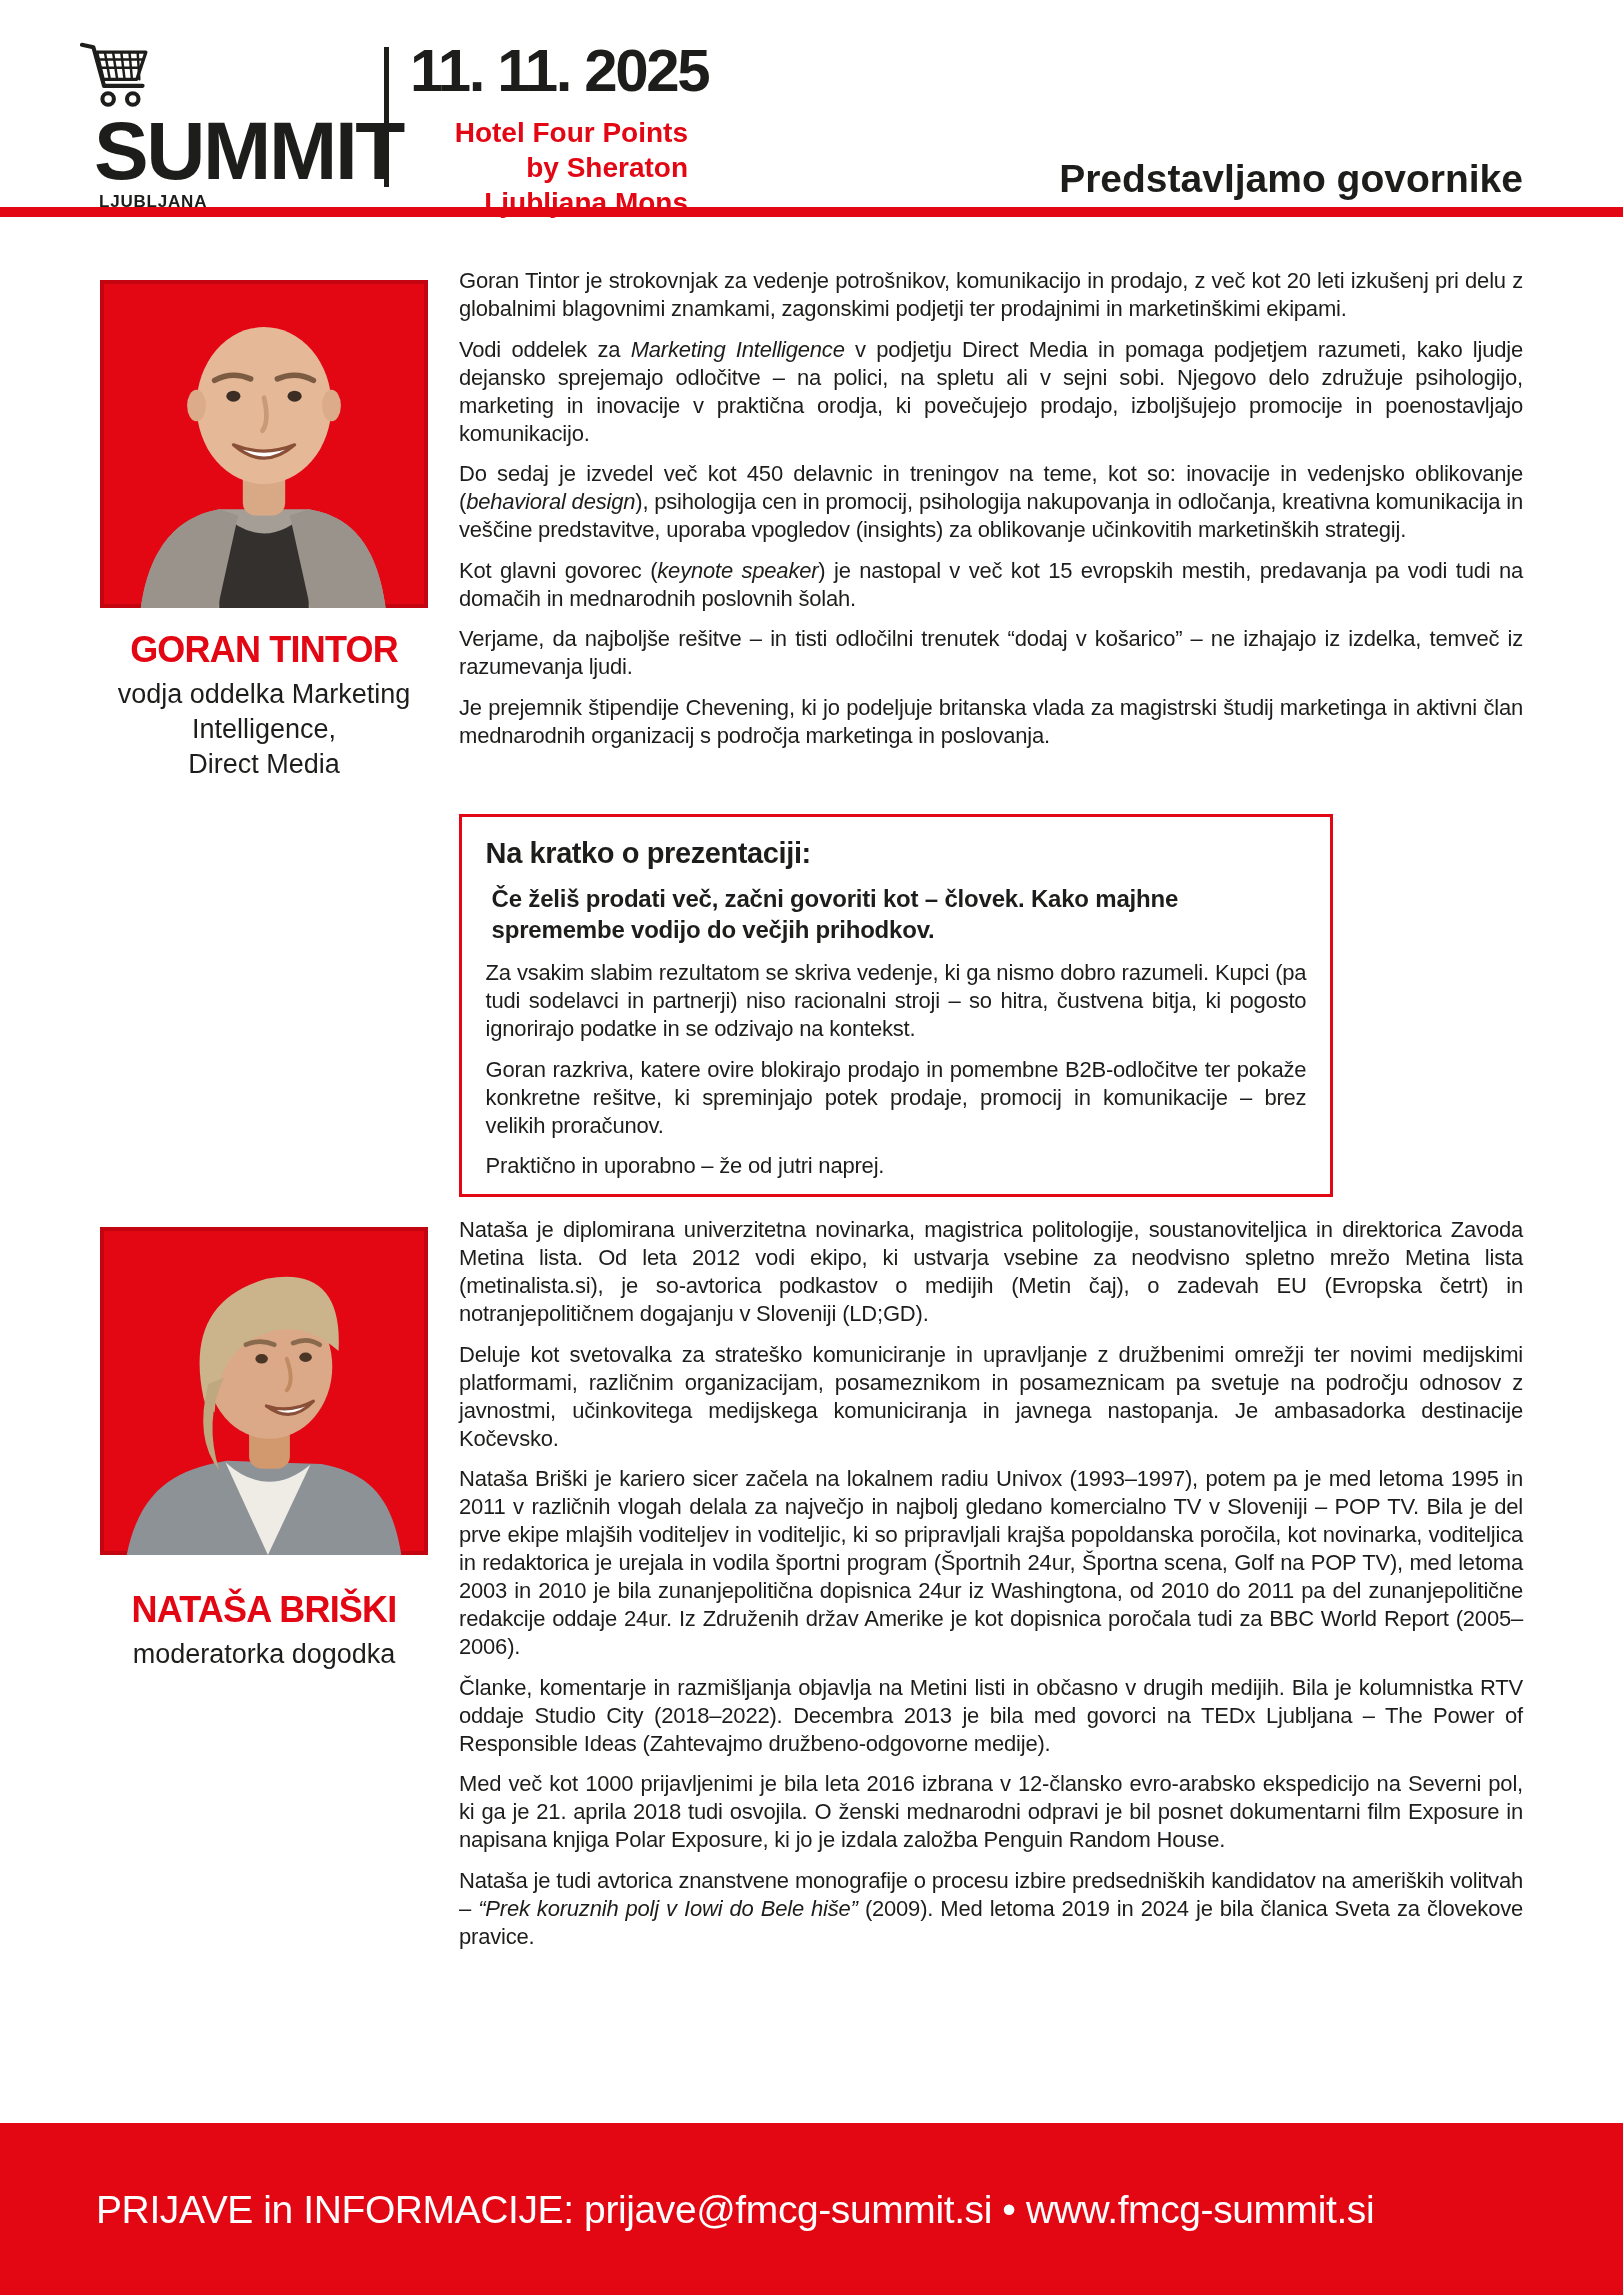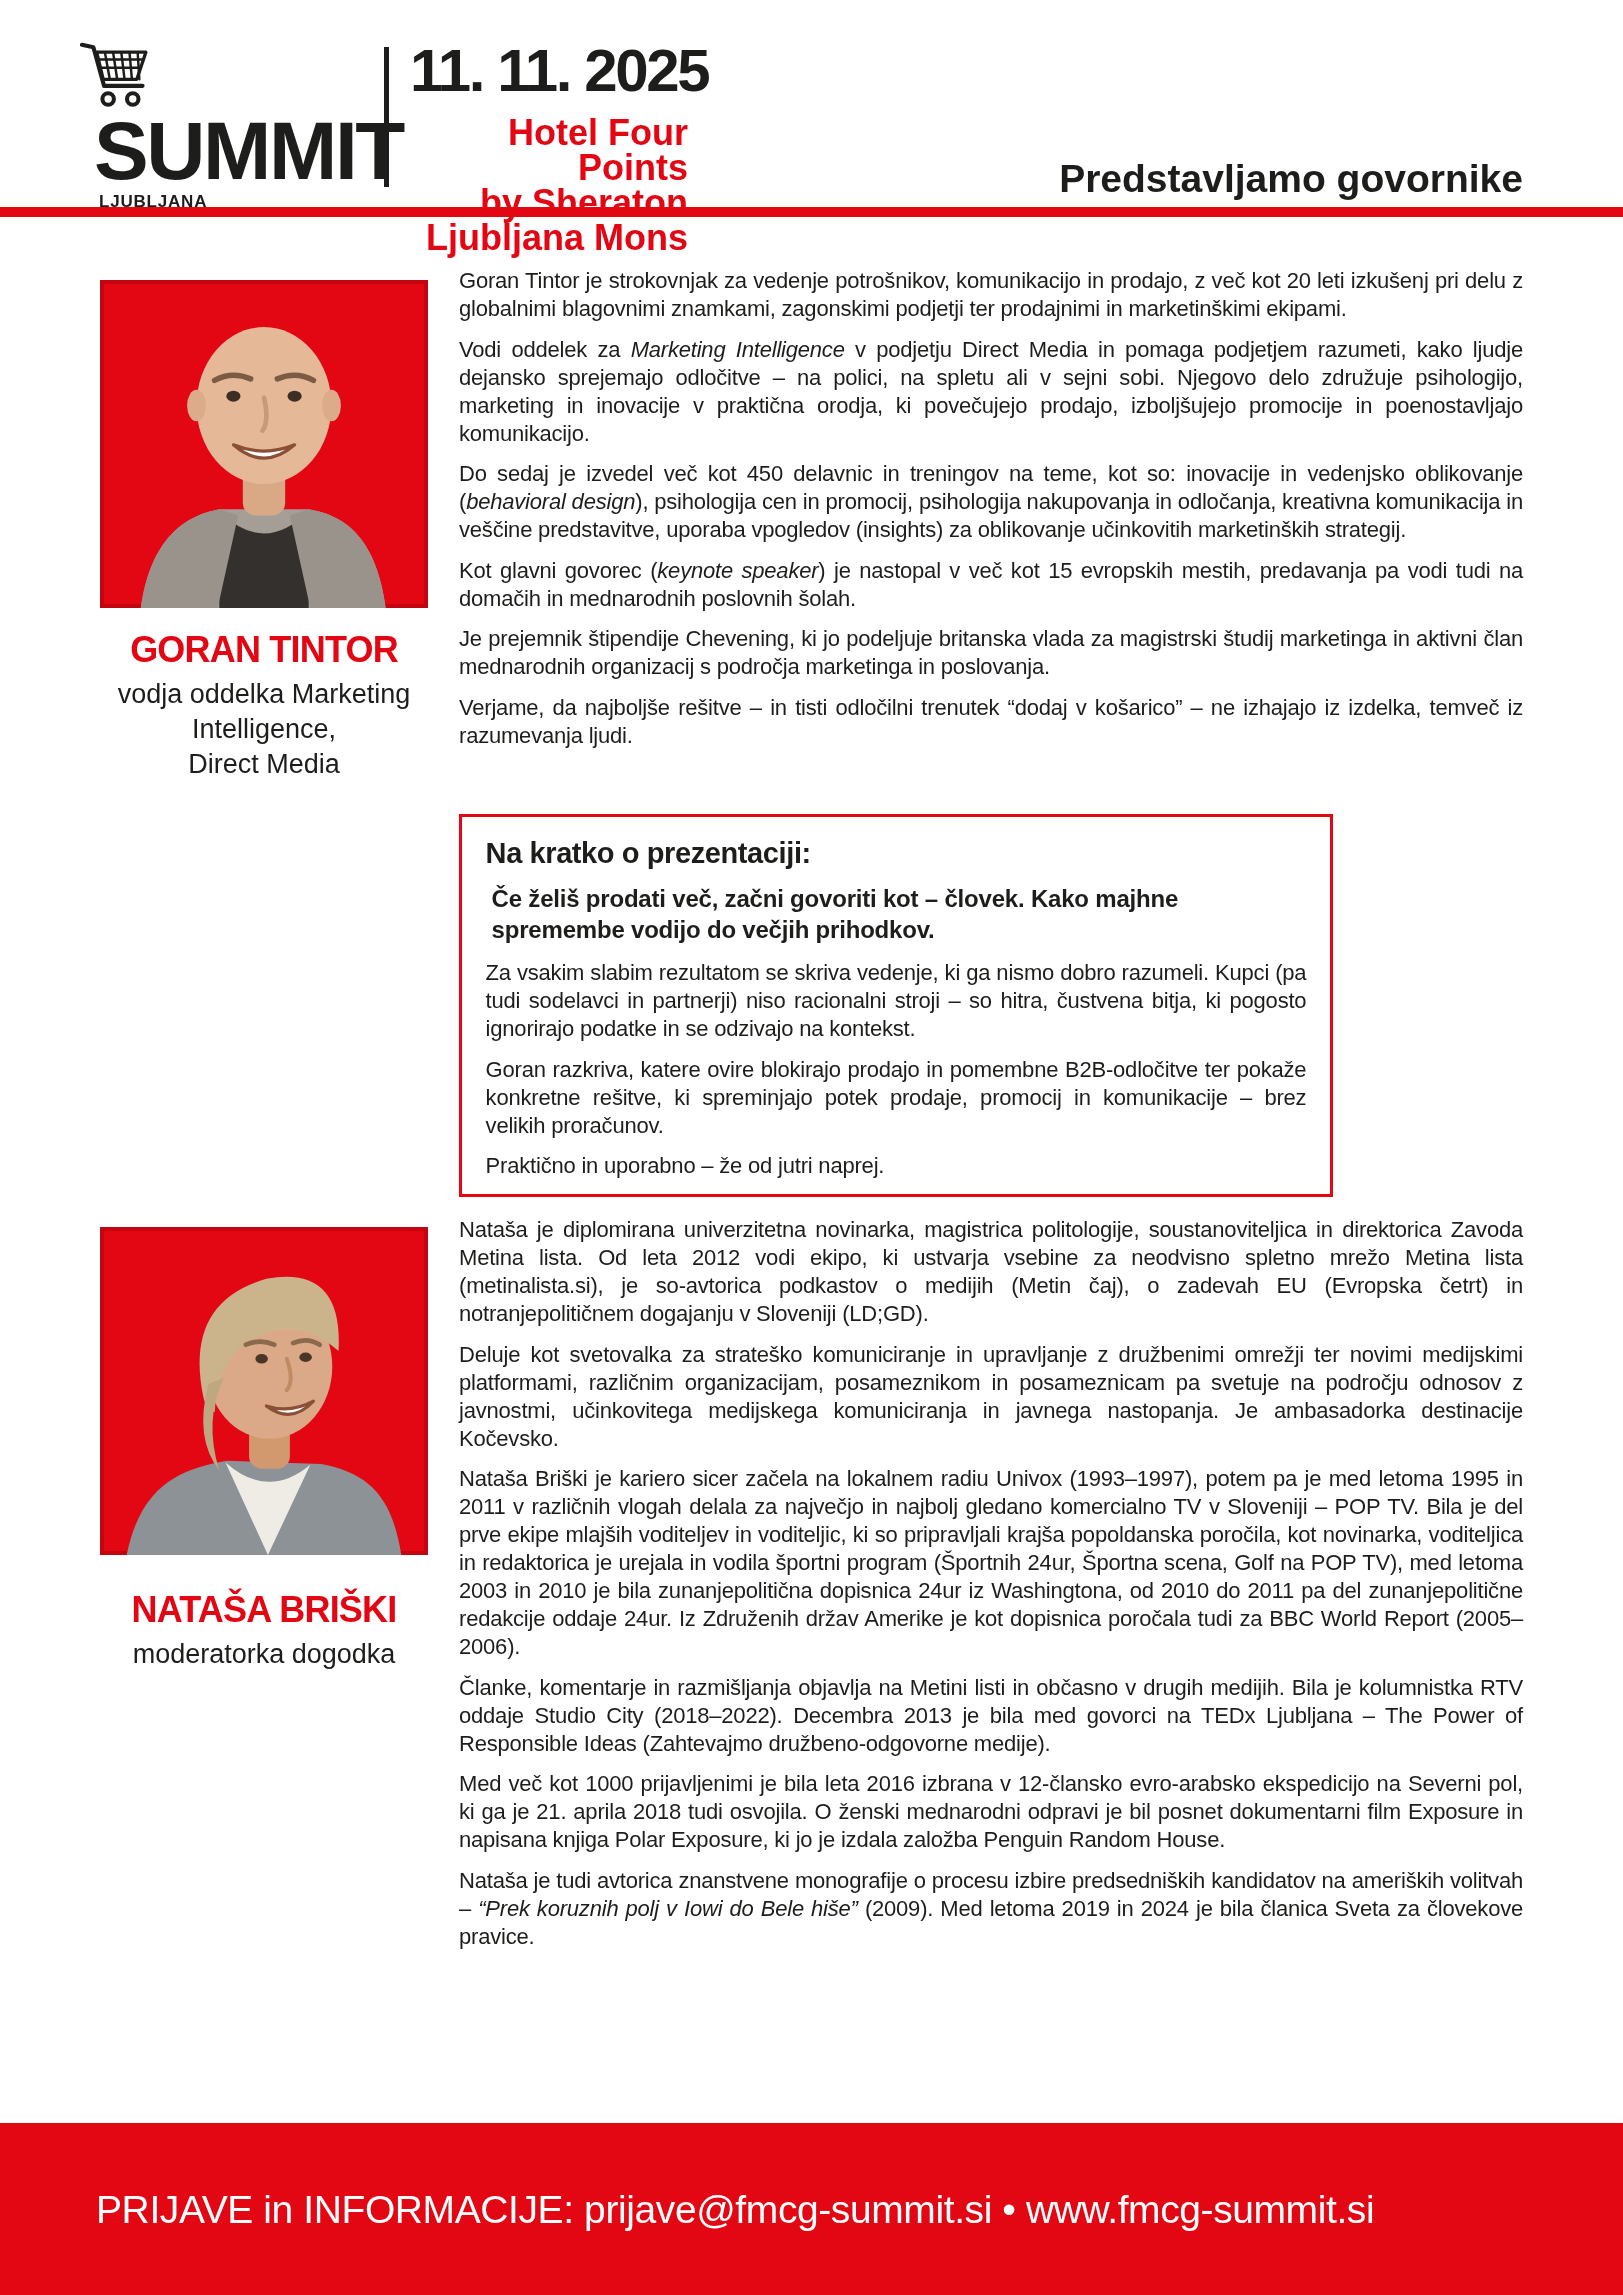--- a/index.html
+++ b/index.html
@@ -12,21 +12,21 @@
   .brand-top { position:absolute; left:160px; top:36px; font-size:80px; font-weight:bold;
                color:#e30613; letter-spacing:-3.1px; line-height:1; }
   .brand-bottom { position:absolute; left:94px; top:110px; font-size:82px; font-weight:bold;
                color:#1d1d1b; letter-spacing:-2.4px; line-height:1; }
   .brand-city { position:absolute; left:99px; top:192px; font-size:17px; font-weight:bold;
                letter-spacing:0.8px; }
   .header-divider { position:absolute; left:384px; top:47px; width:4.7px; height:140px; background:#1d1d1b; }
   .event-date { position:absolute; left:410px; top:41px; font-size:60px; font-weight:bold;
                letter-spacing:-2.4px; line-height:1; color:#1d1d1b; }
   .venue { position:absolute; left:410px; top:115px; width:278px; text-align:right;
-               font-size:36px; line-height:35px; font-weight:bold; color:#e30613; }
+               font-size:28px; line-height:35px; font-weight:bold; color:#e30613; }
   .section-title { position:absolute; right:100px; top:157px; font-size:39px; font-weight:bold; }
   .red-rule { position:absolute; left:0; top:207px; width:1623px; height:10.2px; background:#e30613; }
   
   .photo { position:absolute; left:100px; width:328px; height:328px; }
   .photo svg { display:block; width:100%; height:100%; }
   .photo-goran  { top:280px; }
   .photo-natasa { top:1227px; }
   .speaker-name { position:absolute; left:100px; width:328px; text-align:center;
                color:#e30613; font-size:36px; font-weight:bold; letter-spacing:-0.8px; line-height:1.05; }
   .name-goran   { top:631px; }
@@ -106,22 +106,22 @@
       <div>vodja oddelka Marketing</div>
       <div>Intelligence,</div>
       <div>Direct Media</div>
     </div>
 
   <div class="bio bio-goran">
       <p><span>Goran Tintor je strokovnjak za vedenje potrošnikov, komunikacijo in prodajo, z več kot 20 leti izkušenj pri delu z globalnimi blagovnimi znamkami, zagonskimi podjetji ter prodajnimi in marketinškimi ekipami.</span></p>
       <p><span>Vodi oddelek za </span><em>Marketing Intelligence</em><span> v podjetju Direct Media in pomaga podjetjem razumeti, kako ljudje dejansko sprejemajo odločitve – na polici, na spletu ali v sejni sobi. Njegovo delo združuje psihologijo, marketing in inovacije v praktična orodja, ki povečujejo prodajo, izboljšujejo promocije in poenostavljajo komunikacijo.</span></p>
       <p><span>Do sedaj je izvedel več kot 450 delavnic in treningov na teme, kot so: inovacije in vedenjsko oblikovanje (</span><em>behavioral design</em><span>), psihologija cen in promocij, psihologija nakupovanja in odločanja, kreativna komunikacija in veščine predstavitve, uporaba vpogledov (insights) za oblikovanje učinkovitih marketinških strategij.</span></p>
       <p><span>Kot glavni govorec (</span><em>keynote speaker</em><span>) je nastopal v več kot 15 evropskih mestih, predavanja pa vodi tudi na domačih in mednarodnih poslovnih šolah.</span></p>
+      <p><span>Verjame, da najboljše rešitve – in tisti odločilni trenutek “dodaj v košarico” – ne izhajajo iz izdelka, temveč iz razumevanja ljudi.</span></p>
       <p><span>Je prejemnik štipendije Chevening, ki jo podeljuje britanska vlada za magistrski študij marketinga in aktivni član mednarodnih organizacij s področja marketinga in poslovanja.</span></p>
-      <p><span>Verjame, da najboljše rešitve – in tisti odločilni trenutek “dodaj v košarico” – ne izhajajo iz izdelka, temveč iz razumevanja ljudi.</span></p>
     </div>
 
   <div class="pres-box">
     <div class="box-heading">Na kratko o prezentaciji:</div>
     <div class="box-lead">Če želiš prodati več, začni govoriti kot – človek. Kako majhne spremembe vodijo do večjih prihodkov.</div>
     <div class="box-paras">
         <p>Za vsakim slabim rezultatom se skriva vedenje, ki ga nismo dobro razumeli. Kupci (pa tudi sodelavci in partnerji) niso racionalni stroji – so hitra, čustvena bitja, ki pogosto ignorirajo podatke in se odzivajo na kontekst.</p>
         <p>Goran razkriva, katere ovire blokirajo prodajo in pomembne B2B-odločitve ter pokaže konkretne rešitve, ki spreminjajo potek prodaje, promocij in komunikacije – brez velikih proračunov.</p>
         <p>Praktično in uporabno – že od jutri naprej.</p>
       </div>

